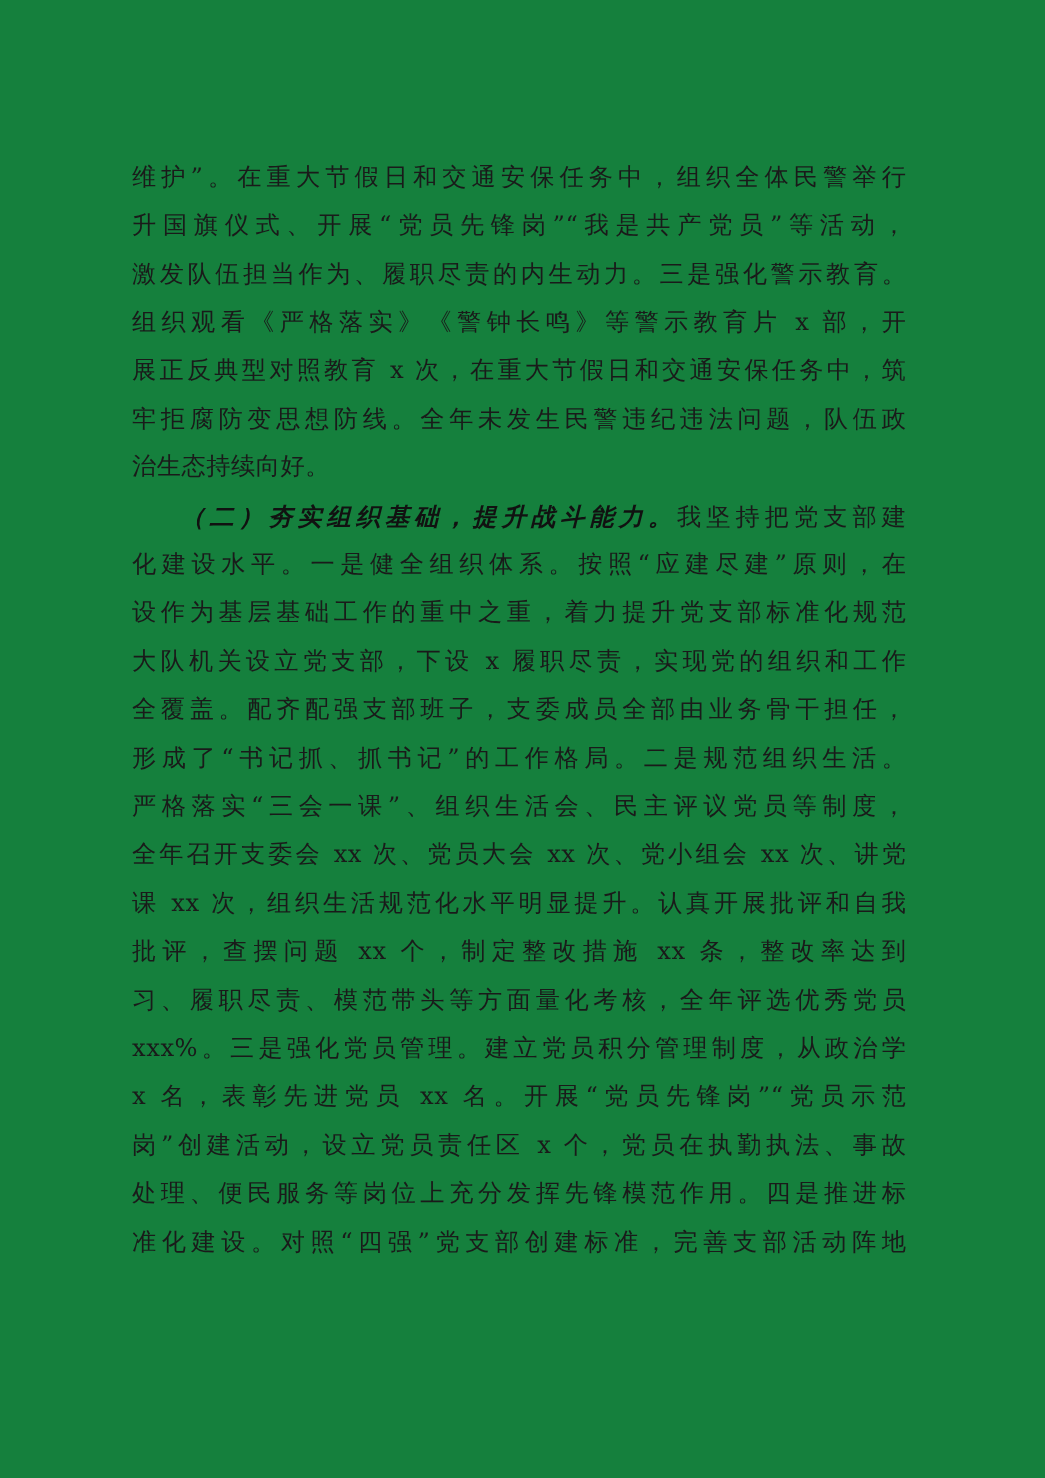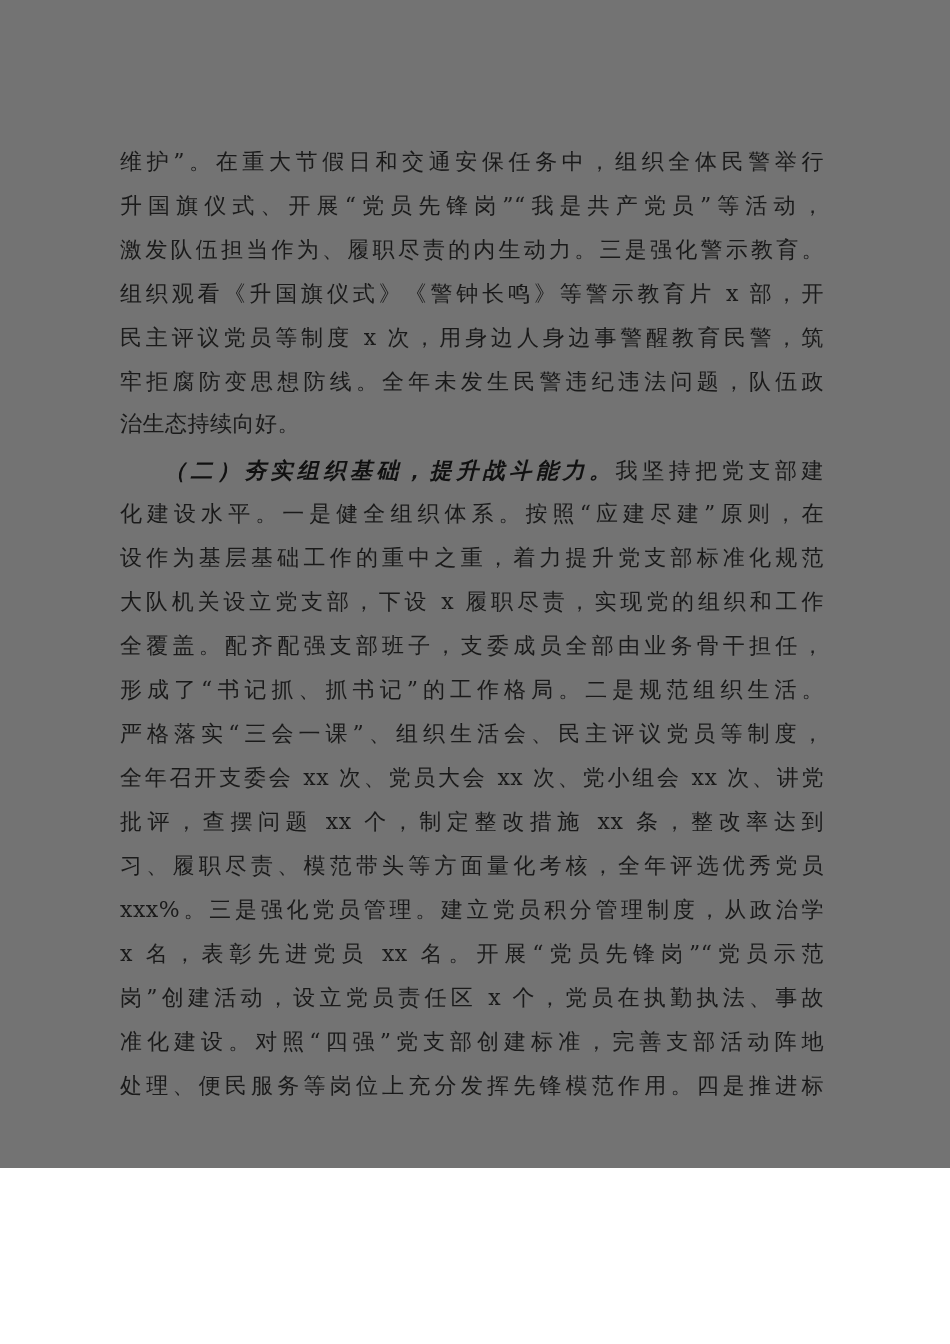--- a/index.html
+++ b/index.html
@@ -11,22 +11,22 @@
       width: 950px;
       height: 1344px;
       position: relative;
       overflow: hidden;
     }
     .page {
       position: absolute;
       left: 0;
       top: 0;
       width: 950px;
-      height: 1168px;
-      background: #737373;
+      height: 1344px;
+      background: #15803d;
     }
     .text-block {
       position: absolute;
       left: 120px;
       top: 140px;
       width: 704px;
     }
     .line {
       height: 44px;
       line-height: 44px;
@@ -53,37 +53,38 @@
   </style>
 </head>
 <body>
 
 <div class="page">
   <div class="text-block">
 
     <div class="line">维护”。在重大节假日和交通安保任务中，组织全体民警举行</div>
     <div class="line">升国旗仪式、开展“党员先锋岗”“我是共产党员”等活动，</div>
     <div class="line">激发队伍担当作为、履职尽责的内生动力。三是强化警示教育。</div>
-    <div class="line">组织观看《升国旗仪式》《警钟长鸣》等警示教育片 x 部，开</div>
-    <div class="line">民主评议党员等制度 x 次，用身边人身边事警醒教育民警，筑</div>
+    <div class="line">组织观看《严格落实》《警钟长鸣》等警示教育片 x 部，开</div>
+    <div class="line">展正反典型对照教育 x 次，在重大节假日和交通安保任务中，筑</div>
     <div class="line">牢拒腐防变思想防线。全年未发生民警违纪违法问题，队伍政</div>
     <div class="line last">治生态持续向好。</div>
 
     <div class="line indent">
       <span class="heading">（二）夯实组织基础，提升战斗能力。</span><span>我坚持把党支部建</span>
     </div>
     <div class="line">化建设水平。一是健全组织体系。按照“应建尽建”原则，在</div>
     <div class="line">设作为基层基础工作的重中之重，着力提升党支部标准化规范</div>
     <div class="line">大队机关设立党支部，下设 x 履职尽责，实现党的组织和工作</div>
     <div class="line">全覆盖。配齐配强支部班子，支委成员全部由业务骨干担任，</div>
     <div class="line">形成了“书记抓、抓书记”的工作格局。二是规范组织生活。</div>
     <div class="line">严格落实“三会一课”、组织生活会、民主评议党员等制度，</div>
     <div class="line">全年召开支委会 xx 次、党员大会 xx 次、党小组会 xx 次、讲党</div>
+    <div class="line">课 xx 次，组织生活规范化水平明显提升。认真开展批评和自我</div>
     <div class="line">批评，查摆问题 xx 个，制定整改措施 xx 条，整改率达到</div>
     <div class="line">习、履职尽责、模范带头等方面量化考核，全年评选优秀党员</div>
     <div class="line">xxx%。三是强化党员管理。建立党员积分管理制度，从政治学</div>
     <div class="line">x 名，表彰先进党员 xx 名。开展“党员先锋岗”“党员示范</div>
     <div class="line">岗”创建活动，设立党员责任区 x 个，党员在执勤执法、事故</div>
+    <div class="line">处理、便民服务等岗位上充分发挥先锋模范作用。四是推进标</div>
     <div class="line">准化建设。对照“四强”党支部创建标准，完善支部活动阵地</div>
-    <div class="line">处理、便民服务等岗位上充分发挥先锋模范作用。四是推进标</div>
 
   </div>
 </div>
 
 </body></html>

